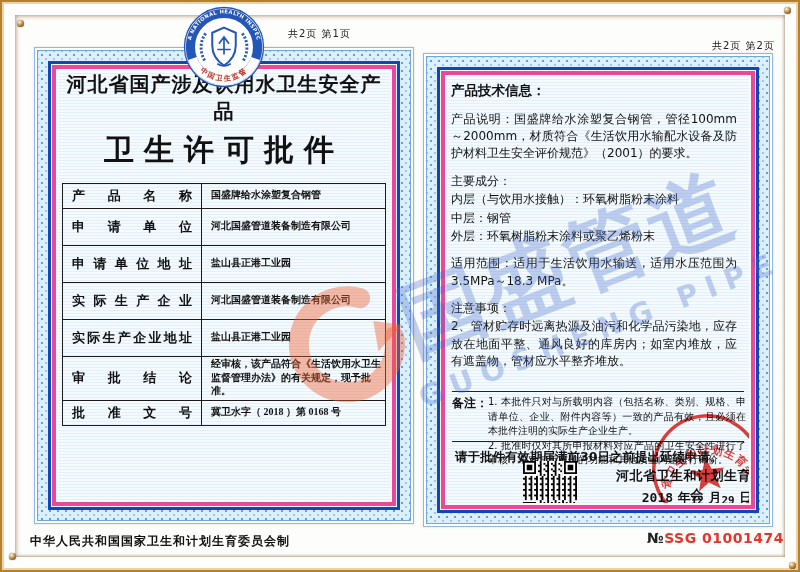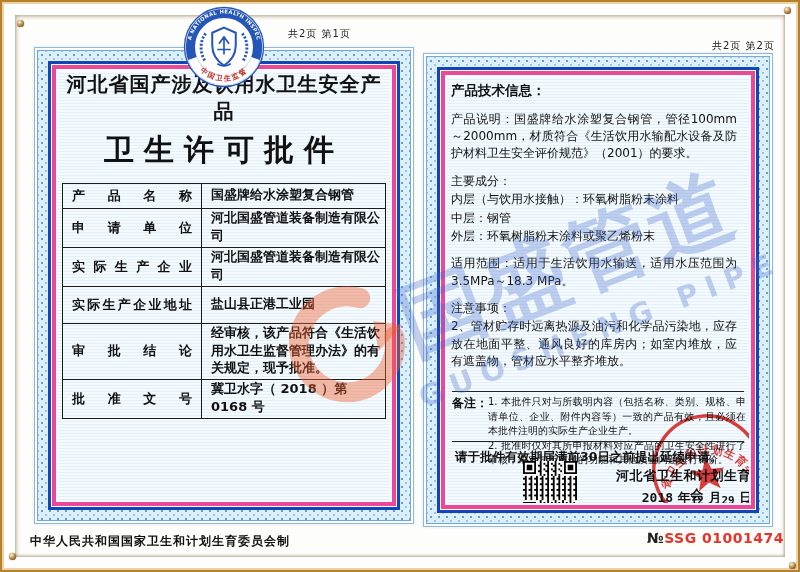--- a/index.html
+++ b/index.html
@@ -28,21 +28,21 @@
         background:repeating-linear-gradient(180deg,#f4fafe 0px,#f4fafe 2px,#e3f0fa 2px,#e3f0fa 3px);}
   .pageno{position:absolute;font-size:10px;font-weight:normal;color:#222;letter-spacing:1px;}
   
   .titles{text-align:center;font-family:"DejaVu Serif","Liberation Serif",serif;color:#111;}
   .t1{font-size:20px;font-weight:bold;letter-spacing:1px;}
   .t2{margin-top:5px;font-size:30px;font-weight:bold;letter-spacing:10px;text-align:center;}
   table.cert{border-collapse:collapse;margin:12px auto 3px auto;width:324px;table-layout:fixed;}
   table.cert td{border:1px solid #1b1b1b;vertical-align:middle;}
   td.lbl{width:120px;font-weight:bold;font-size:13px;padding:0 9px;
          text-align:justify;text-align-last:justify;color:#111;}
-  td.val{font-weight:bold;font-size:13px;padding:0 4px 2px 9px;color:#111;}
+  td.val{font-weight:bold;font-size:10px;padding:0 4px 2px 9px;color:#111;font-family:Liberation Serif, serif;}
   .mono{font-family:"DejaVu Sans Mono","Liberation Mono",monospace;font-size:12px;}
   .small-val{font-size:11.5px;line-height:1.35;}
   tr.h25{height:25px}tr.h34{height:34px}tr.h37{height:37px}
   .footer1{position:absolute;left:30px;top:533px;font-size:12px;font-weight:bold;letter-spacing:1px;color:#111;}
   .emblem{position:absolute;left:182px;top:5px;z-index:4;}
   
   .p2body{position:absolute;inset:0;font-size:12px;line-height:1.45;color:#111;}
   .p2h{margin:4px 0 0 4px;font-size:13.5px;font-weight:bold;}
   .para{margin:10px 12px 0 4px;text-align:justify;}
   .tight{margin-top:1px;}
@@ -100,20 +100,24 @@
 
               <table class="cert">
                 <tbody>
                     <tr class="h25">
                   <td class="lbl">产品名称</td>
                   <td class="val">国盛牌给水涂塑复合钢管</td>
                     </tr>
                 <tr class="h37">
                   <td class="lbl">申请单位</td>
                   <td class="val">河北国盛管道装备制造有限公司</td>
+                    </tr>
+                <tr class="h37">
+                  <td class="lbl">申请单位地址</td>
+                  <td class="val">盐山县正港工业园</td>
                     </tr>
                 <tr class="h37">
                   <td class="lbl">实际生产企业</td>
                   <td class="val">河北国盛管道装备制造有限公司</td>
                     </tr>
                 <tr class="h37">
                   <td class="lbl">实际生产企业地址</td>
                   <td class="val">盐山县正港工业园</td>
                     </tr>
                 <tr class="h34">

